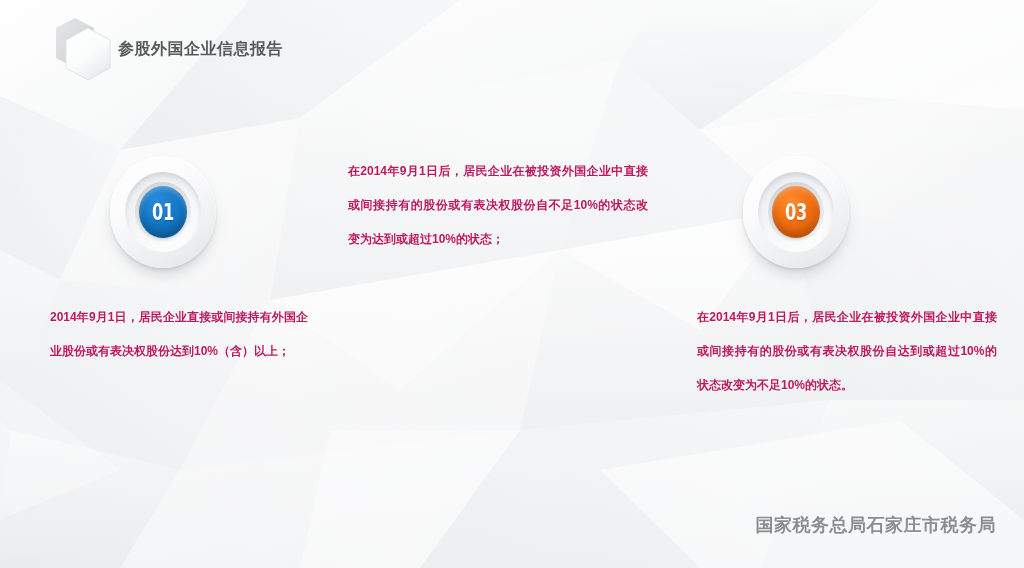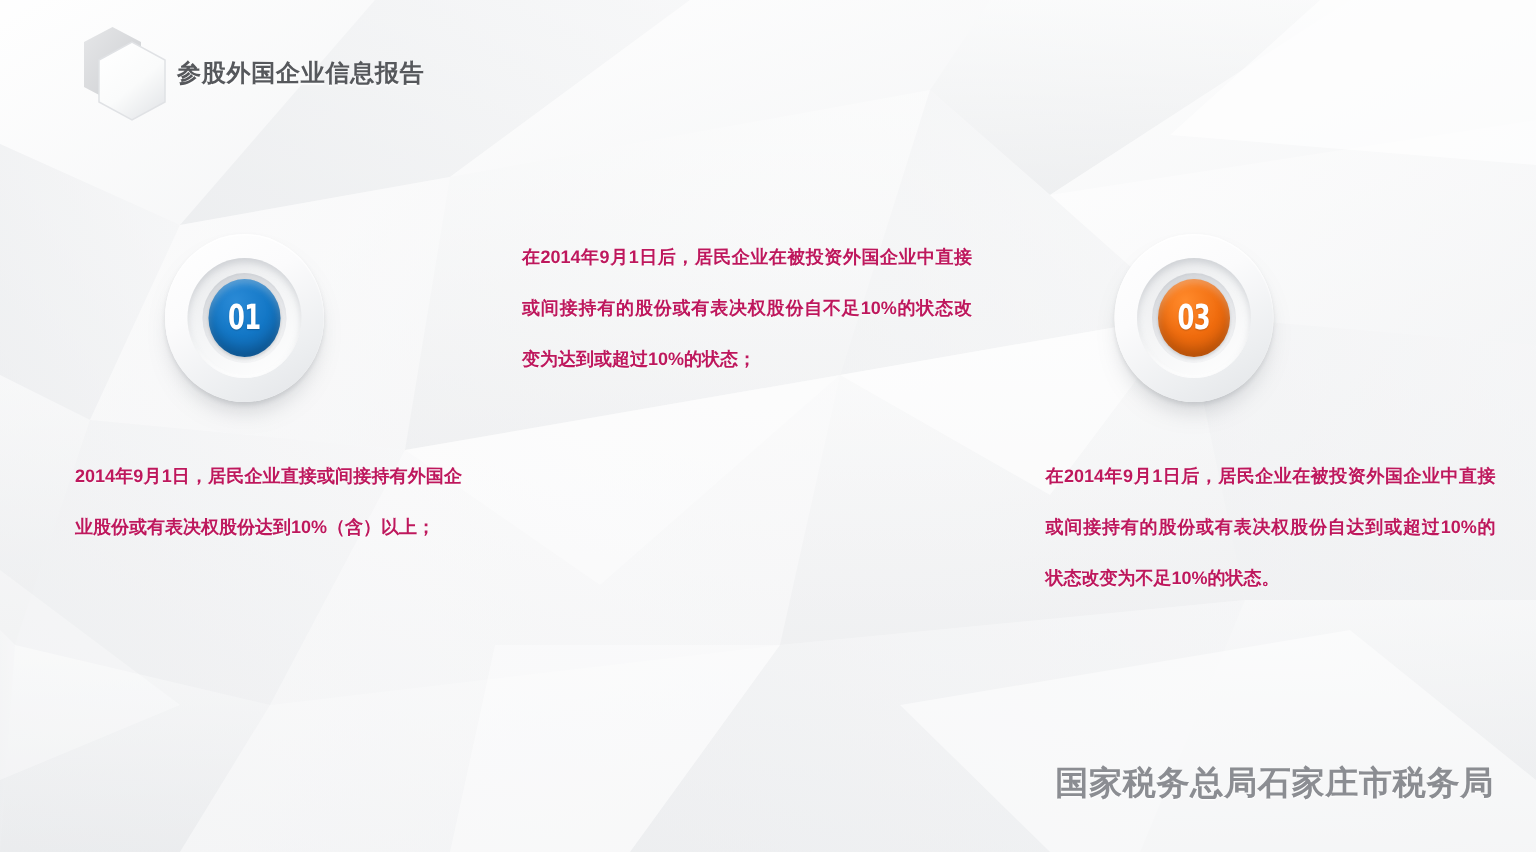--- a/index.html
+++ b/index.html
@@ -161,21 +161,21 @@
     text-align: justify;
     text-justify: inter-ideograph;
     text-shadow: 0 1px 1px rgba(255,255,255,0.8);
   }
 
   
   .footer-org {
     position: absolute;
     right: 28px;
     bottom: 31px;
-    font-size: 22px;
+    font-size: 18px;
     font-weight: bold;
     color: #8b8d92;
     letter-spacing: 0.5px;
     text-shadow: 0 1px 1px rgba(255,255,255,0.9);
     white-space: nowrap;
   }
 </style>
 </head>
 <body>
 

